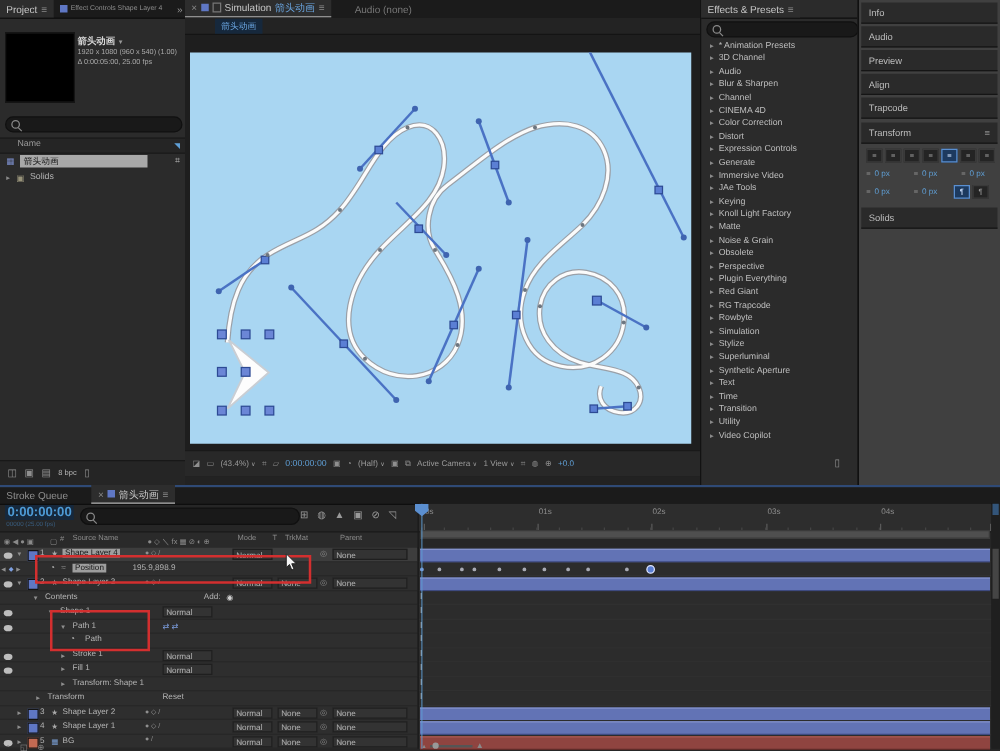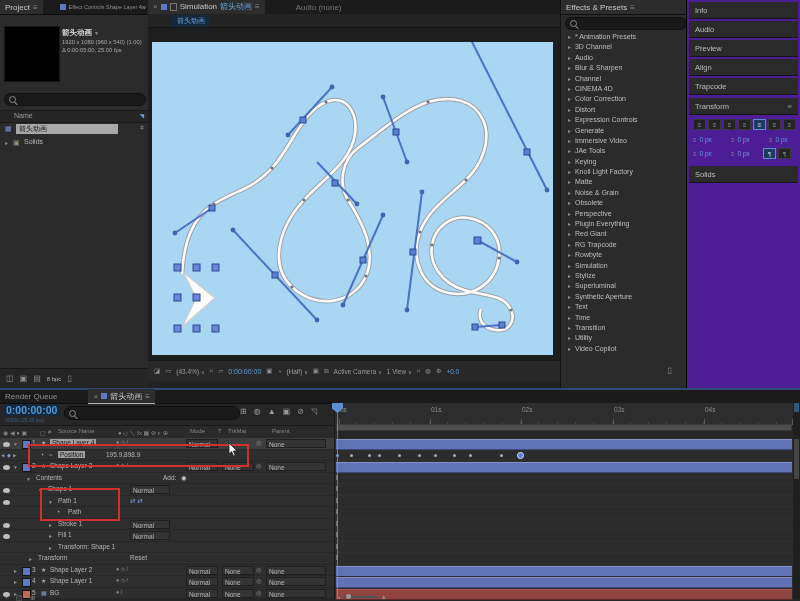--- a/index.html
+++ b/index.html
@@ -2,21 +2,21 @@
 <html><head>
 <meta charset="utf-8">
 <style>
   html,body{margin:0;padding:0;background:#000;}
   #app{position:relative;width:800px;height:601px;background:#232323;overflow:hidden;
        font-family:"Liberation Sans",sans-serif;color:#bbb;font-size:8px;}
   .abs{position:absolute;}
   .nowrap{white-space:nowrap;overflow:hidden;}
   
   .panel{position:absolute;background:#2b2b2b;}
-  .tabbar{position:absolute;left:0;right:0;top:0;height:14px;background:#1b1b1b;border-bottom:1px solid #0e0e0e;display:flex;align-items:center;gap:12px;}
+  .tabbar{position:absolute;left:0;right:0;top:0;height:14px;background:#1b1b1b;border-bottom:1px solid #0e0e0e;display:flex;align-items:flex-end;}
   .tab{height:14px;display:flex;align-items:center;padding:0 5px;gap:3px;color:#8f8f8f;}
   .tab.active{background:#2d2d2d;color:#c8c8c8;}
   .menu-ic{color:#8a8a8a;font-size:8px;}
   .bluesq{width:6px;height:6px;background:#5f77c4;display:inline-block;}
   .locksq{width:5px;height:6px;border:1px solid #777;display:inline-block;}
   
   .search{background:#191919;border:1px solid #101010;border-radius:7px;display:flex;align-items:center;padding:0 4px;gap:3px;}
   .mag{width:5px;height:5px;border:1px solid #8a8a8a;border-radius:50%;position:relative;flex:0 0 auto;}
   .mag::after{content:"";position:absolute;width:4px;height:1px;background:#8a8a8a;right:-3px;bottom:-2px;transform:rotate(45deg);}
   
@@ -279,21 +279,21 @@
         <div class="fx-item"><span class="tri">►</span><span>Synthetic Aperture</span></div>
         <div class="fx-item"><span class="tri">►</span><span>Text</span></div>
         <div class="fx-item"><span class="tri">►</span><span>Time</span></div>
         <div class="fx-item"><span class="tri">►</span><span>Transition</span></div>
         <div class="fx-item"><span class="tri">►</span><span>Utility</span></div>
         <div class="fx-item"><span class="tri">►</span><span>Video Copilot</span></div>
       </div>
     <span class="abs ic" style="right:14px;top:366px;">▯</span>
   </div>
 
-  <div class="panel" style="left:686px;top:0;width:114px;height:388px;background:#4c1d95;border-left:1px solid #000;box-sizing:border-box;">
+  <div class="panel" style="left:686px;top:0;width:114px;height:388px;background:#404040;border-left:1px solid #000;box-sizing:border-box;">
     <div id="dock-headers">
         <div class="dock-h" style="top: 2px;">
           <span>Info</span>
         </div>
         <div class="dock-h" style="top: 21px;">
           <span>Audio</span>
         </div>
         <div class="dock-h" style="top: 40px;">
           <span>Preview</span>
         </div>
@@ -346,21 +346,21 @@
     <div class="dock-h" style="top:166px;">
       <span>Solids</span>
     </div>
   </div>
 
   <div class="abs" style="left:0;top:388px;width:800px;height:2px;background:#2f4a76;"></div>
 
   <div class="panel" style="left:0;top:390px;width:800px;height:211px;background:#262626;">
     <div class="tabbar" style="height:13px;">
       <div class="tab" style="color:#8f8f8f;">
-        <span>Render Queue</span>
+        <span>Stroke Queue</span>
       </div>
       <div class="tab active" style="border-bottom:1px solid #b0b0b0;margin-left:14px;">
         <span style="color:#888;">×</span>
         <span class="bluesq"></span>
         <span>箭头动画</span>
         <span class="menu-ic">≡</span>
       </div>
     </div>
 
     <div class="abs" style="left:0;top:13px;width:335px;height:22px;">

